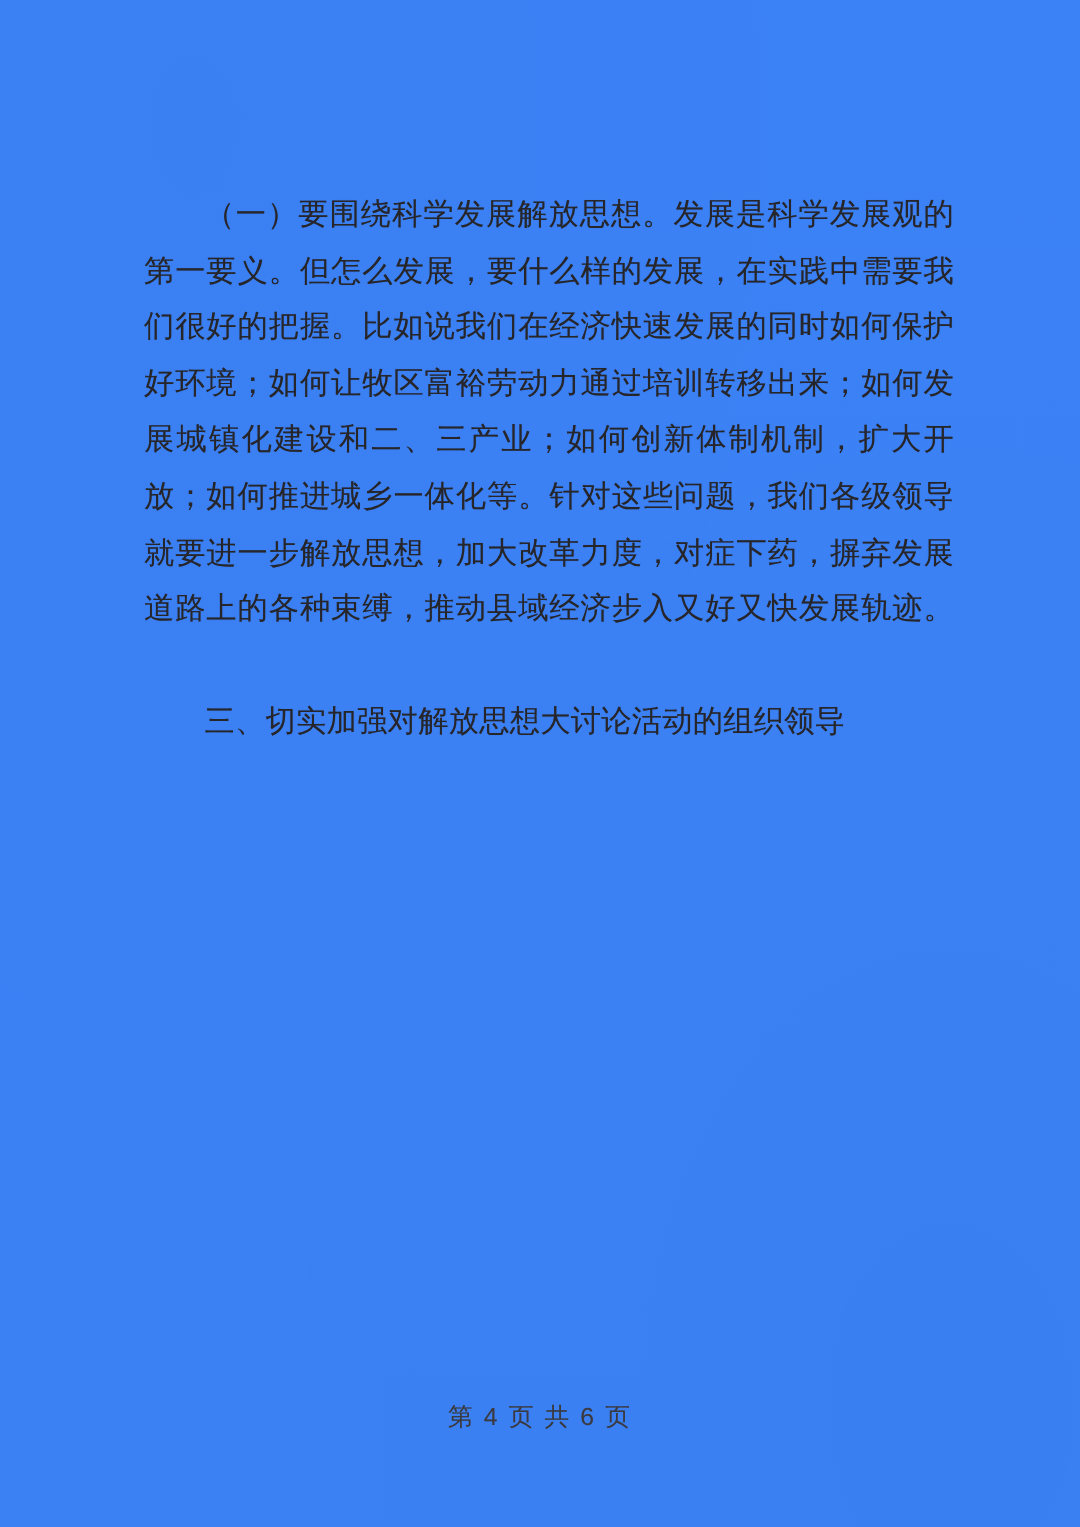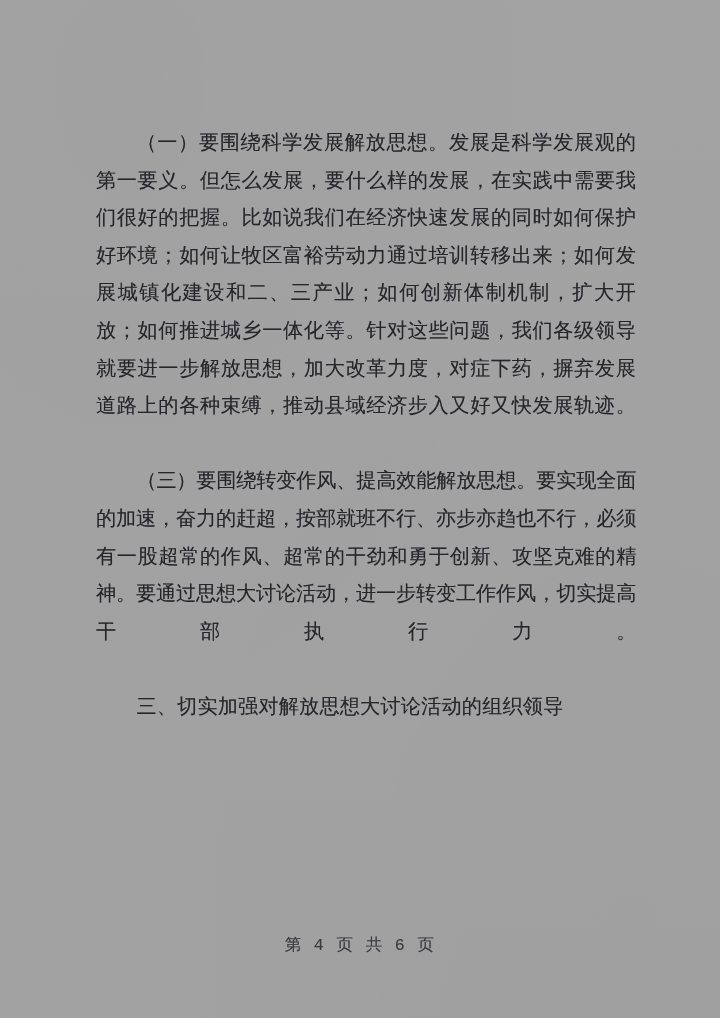--- a/index.html
+++ b/index.html
@@ -13,21 +13,21 @@
     height: 1018px;
     position: relative;
     overflow: hidden;
     font-family: "DejaVu Serif", "Liberation Serif", serif;
   }
 
   
   #page-sheet {
     position: absolute;
     inset: 0;
-    background: #a3a3a3;
+    background: #3b82f6;
   }
 
   
   #scan-texture {
     position: absolute;
     inset: 0;
     pointer-events: none;
     background:
       radial-gradient(ellipse at 18% 8%, rgba(0,0,0,0.010), rgba(0,0,0,0) 55%),
       radial-gradient(ellipse at 88% 92%, rgba(0,0,0,0.012), rgba(0,0,0,0) 58%),
@@ -72,21 +72,21 @@
 
   #page-footer {
     position: absolute;
     left: 0;
     right: 0;
     top: 934px;
     text-align: center;
     color: #3a3a40;
     font-size: 16.5px;
     letter-spacing: 1.4px;
-    font-family: Liberation Mono, monospace;
+    font-family: Liberation Sans, sans-serif;
     text-shadow: 0 0 0.4px rgba(60,60,70,0.4);
   }
 
   
   #scan-speckle {
     position: absolute;
     inset: 0;
     pointer-events: none;
     opacity: 0.30;
     background-image:
@@ -103,21 +103,20 @@
 
 <div id="page-sheet">
 
   <div id="scan-texture"></div>
 
   <div id="doc-body">
 
     <p class="para">（一）要围绕科学发展解放思想。发展是科学发展观的第一要义。但怎么发展，要什么样的发展，在实践中需要我们很好的把握。比如说我们在经济快速发展的同时如何保护好环境；如何让牧区富裕劳动力通过培训转移出来；如何发展城镇化建设和二、三产业；如何创新体制机制，扩大开放；如何推进城乡一体化等。针对这些问题，我们各级领导就要进一步解放思想，加大改革力度，对症下药，摒弃发展道路上的各种束缚，推动县域经济步入又好又快发展轨迹。</p>
 
 
-    <p class="para tight">（三）要围绕转变作风、提高效能解放思想。要实现全面的加速，奋力的赶超，按部就班不行、亦步亦趋也不行，必须有一股超常的作风、超常的干劲和勇于创新、攻坚克难的精神。要通过思想大讨论活动，进一步转变工作作风，切实提高干部执行力。</p>
 
     <p class="para heading noStretch">三、切实加强对解放思想大讨论活动的组织领导</p>
 
   </div>
 
   <div id="page-footer">第 4 页  共 6 页</div>
 
   <div id="scan-speckle"></div>
 
 </div>

